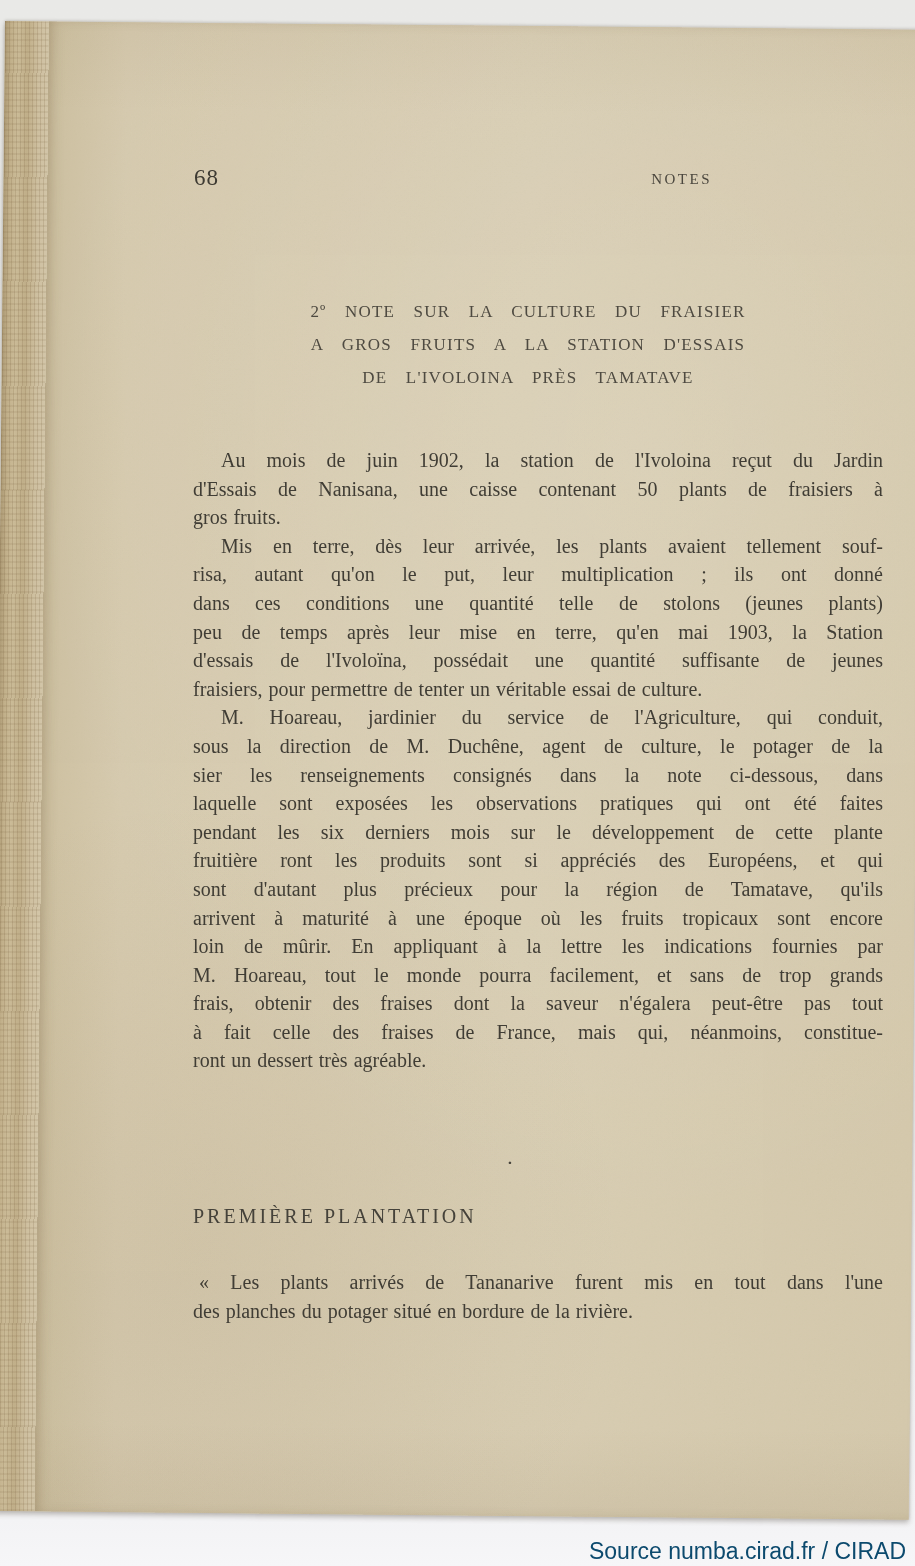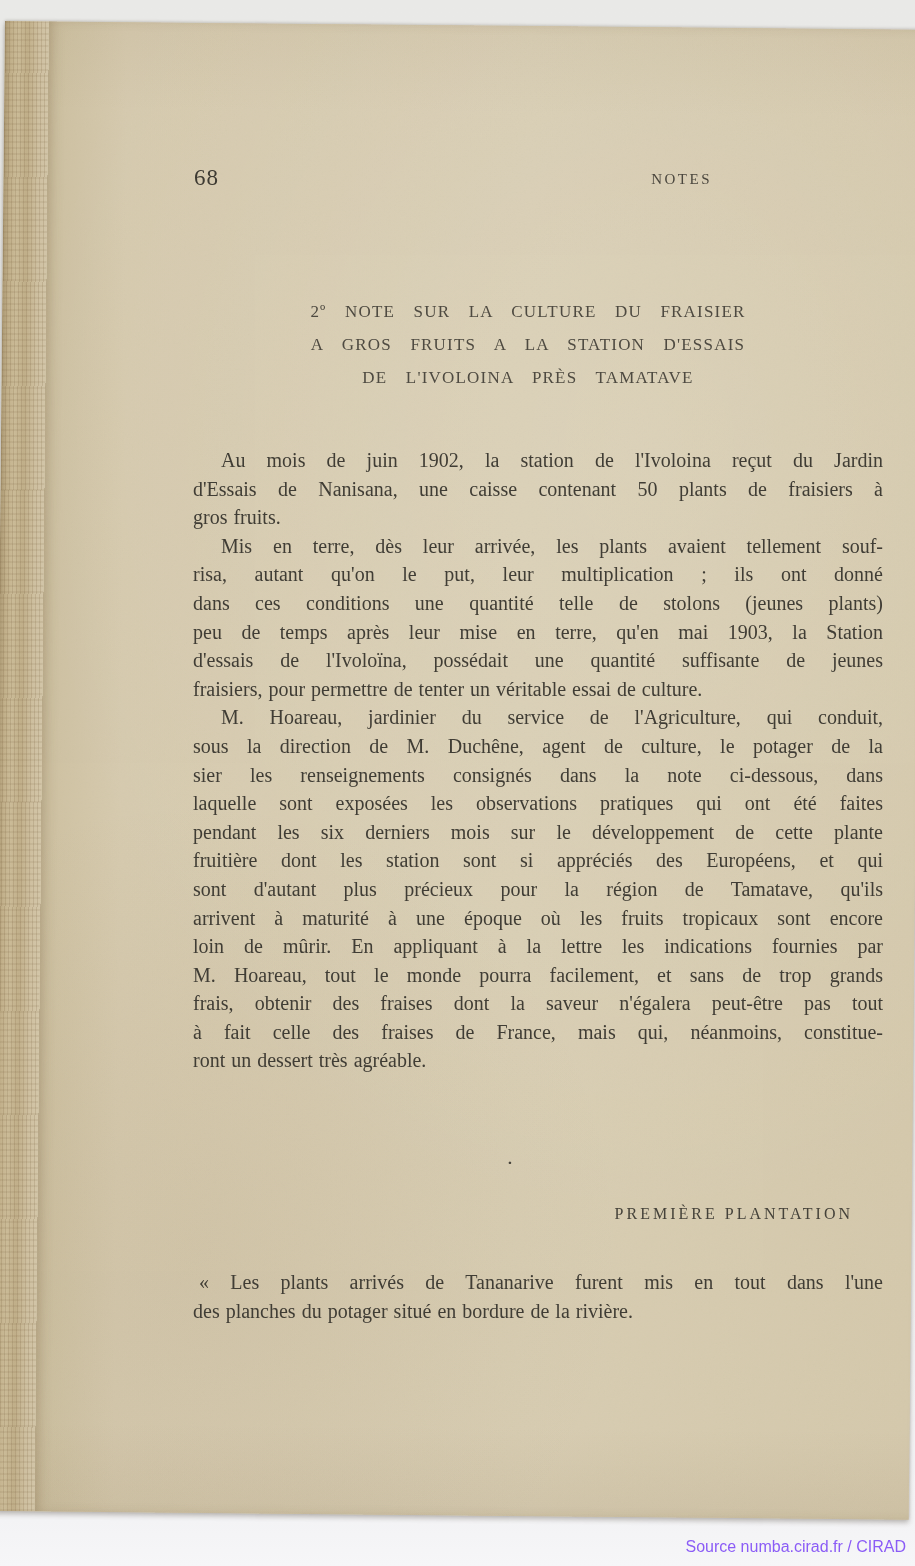--- a/index.html
+++ b/index.html
@@ -37,26 +37,26 @@
   .running-header{position:absolute;left:352px;top:171px;width:360px;text-align:right;
     font-size:15px;letter-spacing:2.5px;color:#4b473e;}
   .title-block{position:absolute;left:203px;top:295px;width:650px;text-align:center;
     font-size:17px;line-height:33px;letter-spacing:1.2px;word-spacing:13px;color:#4e4a41;}
   .body-text{position:absolute;left:193px;top:446px;width:690px;font-size:20px;line-height:28.6px;color:#403d35;}
   .paragraph .line{text-align:justify;text-align-last:justify;word-spacing:1px;}
   .paragraph .line:last-child{text-align-last:left;}
   .paragraph .line:first-child{text-indent:28px;}
   .separator-mark{position:absolute;left:500px;top:1150px;width:20px;text-align:center;
     font-size:22px;color:#46433b;}
-  .section-heading{position:absolute;left:193px;top:1205px;width:660px;text-align:right;
-    font-size:16px;letter-spacing:3px;color:#45423a;}
+  .section-heading{position:absolute;left:193px;top:1205px;width:660px;text-align:left;
+    font-size:20px;letter-spacing:3px;color:#45423a;}
   .quote-block{position:absolute;left:193px;top:1268px;width:690px;font-size:20px;line-height:29px;color:#403d35;}
   .quote-block .line:first-child{text-indent:6px;}
   .source-bar{position:absolute;right:9px;top:1538px;
-    font-family:"Liberation Sans","DejaVu Sans",sans-serif;font-size:16px;color:#8b5cf6;}
+    font-family:"Liberation Sans","DejaVu Sans",sans-serif;font-size:23px;color:#0c4a6e;}
 </style>
 </head>
 <body>
 
 <div class="book">
   <div class="fore-edge"></div>
   <div class="page-surface"></div>
   <svg class="grain" width="918" height="1490" xmlns="http://www.w3.org/2000/svg">
     <filter id="paperNoise">
       <feTurbulence type="fractalNoise" baseFrequency="0.8" numOctaves="2" seed="7" stitchTiles="stitch"></feTurbulence>
@@ -90,21 +90,21 @@
         <div class="line">peu de temps après leur mise en terre, qu'en mai 1903, la Station</div>
         <div class="line">d'essais de l'Ivoloïna, possédait une quantité suffisante de jeunes</div>
         <div class="line">fraisiers, pour permettre de tenter un véritable essai de culture.</div>
       </div>
       <div class="paragraph">
         <div class="line">M. Hoareau, jardinier du service de l'Agriculture, qui conduit,</div>
         <div class="line">sous la direction de M. Duchêne, agent de culture, le potager de la</div>
         <div class="line">sier les renseignements consignés dans la note ci-dessous, dans</div>
         <div class="line">laquelle sont exposées les observations pratiques qui ont été faites</div>
         <div class="line">pendant les six derniers mois sur le développement de cette plante</div>
-        <div class="line">fruitière dont les station sont si appréciés des Européens, et qui</div>
+        <div class="line">fruitière ront les produits sont si appréciés des Européens, et qui</div>
         <div class="line">sont d'autant plus précieux pour la région de Tamatave, qu'ils</div>
         <div class="line">arrivent à maturité à une époque où les fruits tropicaux sont encore</div>
         <div class="line">loin de mûrir. En appliquant à la lettre les indications fournies par</div>
         <div class="line">M. Hoareau, tout le monde pourra facilement, et sans de trop grands</div>
         <div class="line">frais, obtenir des fraises dont la saveur n'égalera peut-être pas tout</div>
         <div class="line">à fait celle des fraises de France, mais qui, néanmoins, constitue-</div>
         <div class="line">ront un dessert très agréable.</div>
       </div>
     </div>
   <div class="separator-mark">·</div>

